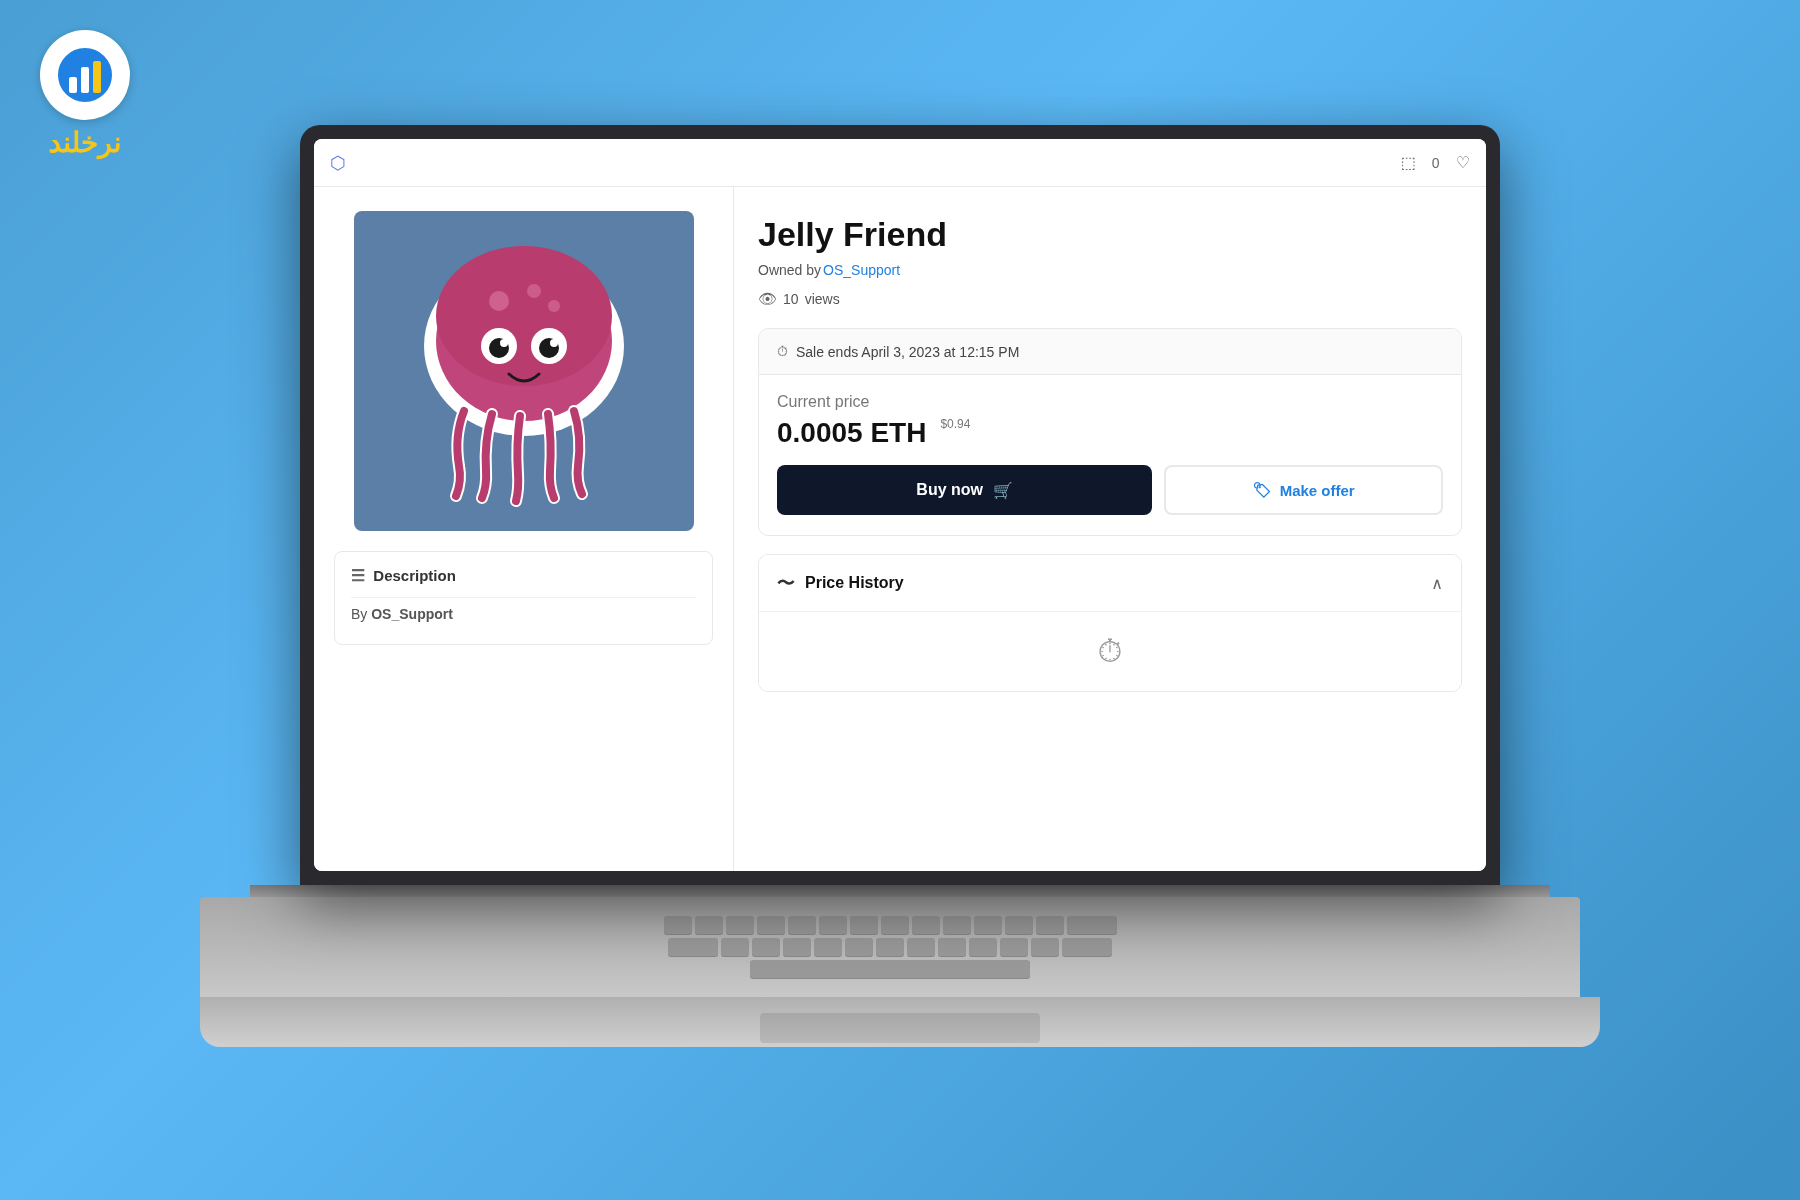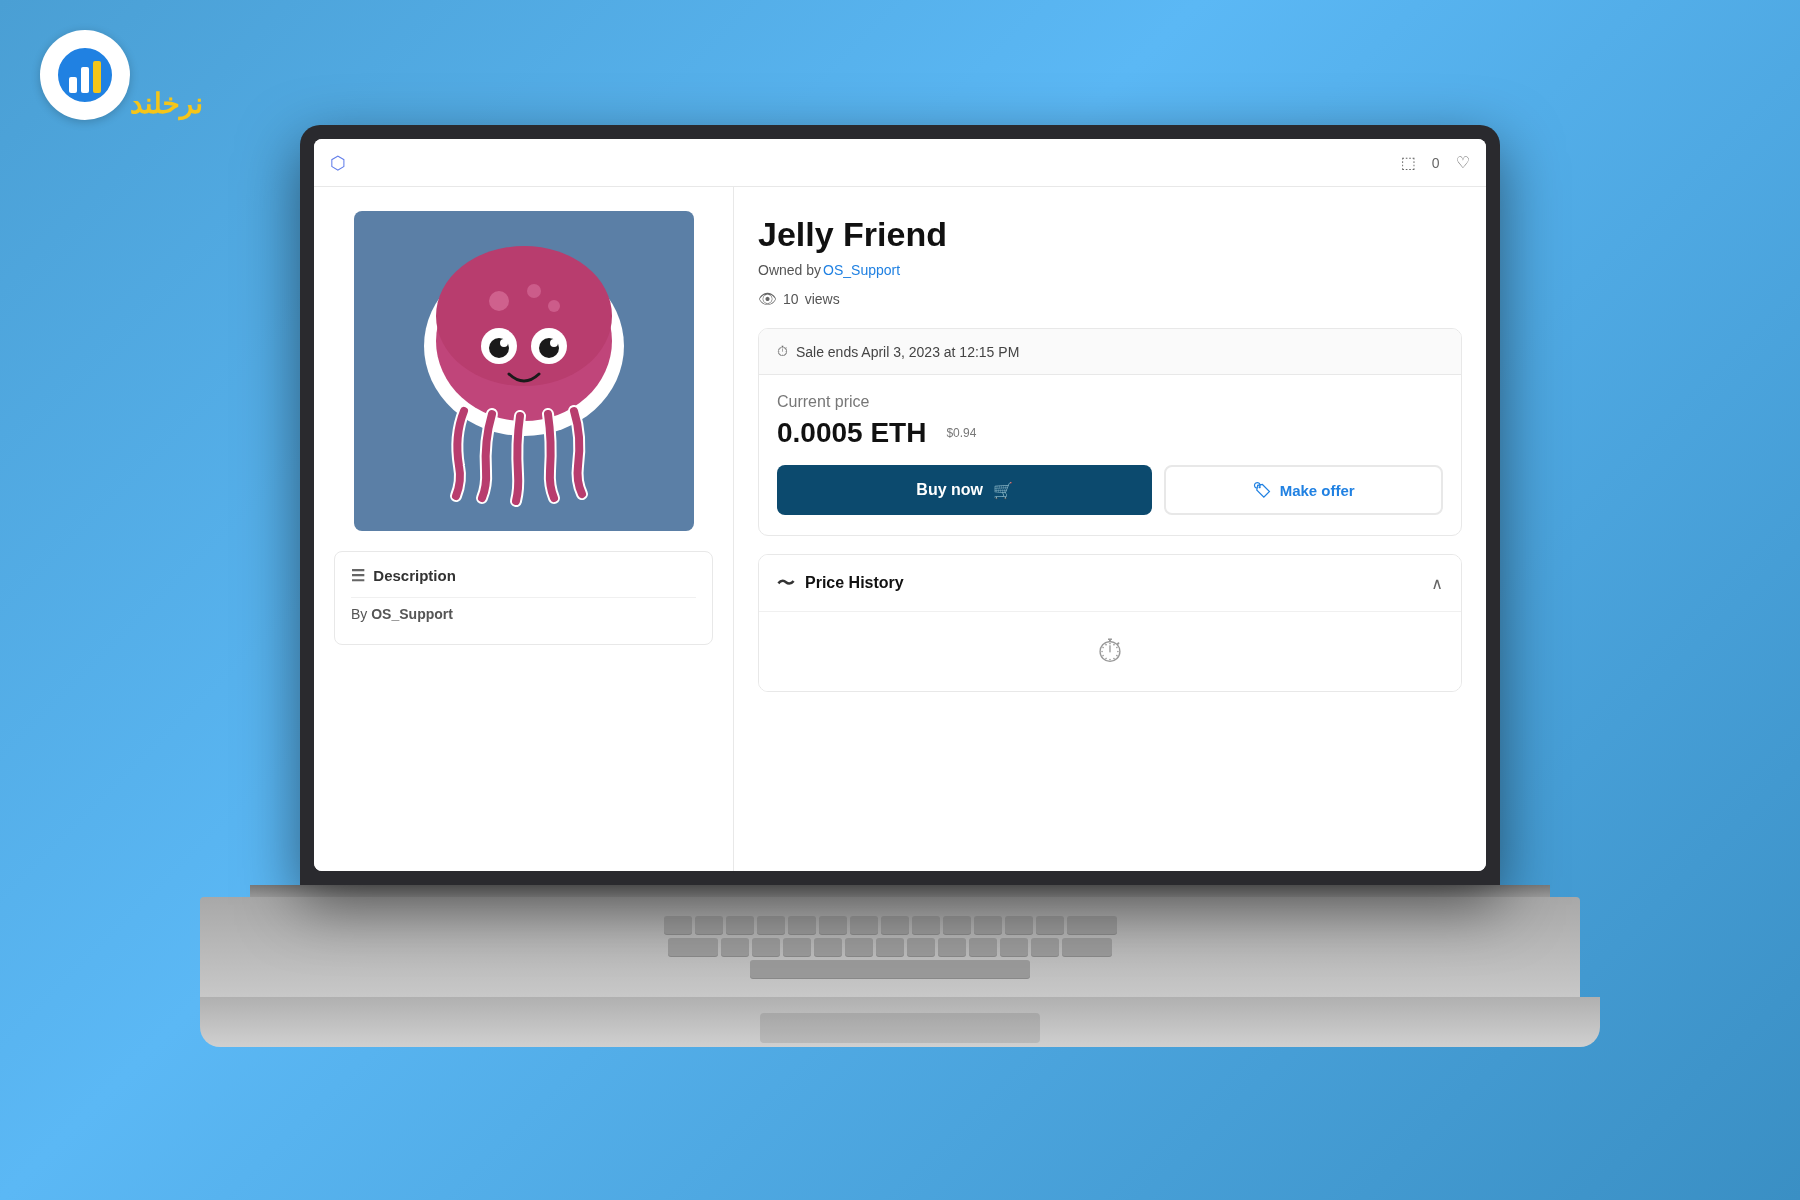--- a/index.html
+++ b/index.html
@@ -14,22 +14,22 @@
       justify-content: center;
       font-family: -apple-system, BlinkMacSystemFont, 'Segoe UI', sans-serif;
     }
 
     
     .logo-area {
       position: absolute;
       top: 30px;
       left: 40px;
       display: flex;
-      flex-direction: row;
-      align-items: flex-end;
+      flex-direction: column;
+      align-items: center;
     }
 
     .logo-circle {
       width: 90px;
       height: 90px;
       border-radius: 50%;
       background: white;
       display: flex;
       align-items: center;
       justify-content: center;
@@ -266,22 +266,22 @@
     }
 
     .price-label {
       font-size: 16px;
       color: #777;
       margin-bottom: 6px;
     }
 
     .price-value {
       display: flex;
-      align-items: center;
-      gap: 20px;
+      align-items: flex-start;
+      gap: 14px;
     }
 
     .price-eth {
       font-size: 28px;
       font-weight: 700;
       color: #111;
     }
 
     .price-usd {
       font-size: 12px;
@@ -289,21 +289,21 @@
     }
 
     .buy-actions {
       display: flex;
       gap: 12px;
       margin-top: 16px;
     }
 
     .buy-now-btn {
       flex: 1;
-      background: #0c4a6e;
+      background: #0f172a;
       color: white;
       border: none;
       border-radius: 8px;
       padding: 14px 20px;
       font-size: 16px;
       font-weight: 600;
       cursor: pointer;
       display: flex;
       align-items: center;
       justify-content: center;

